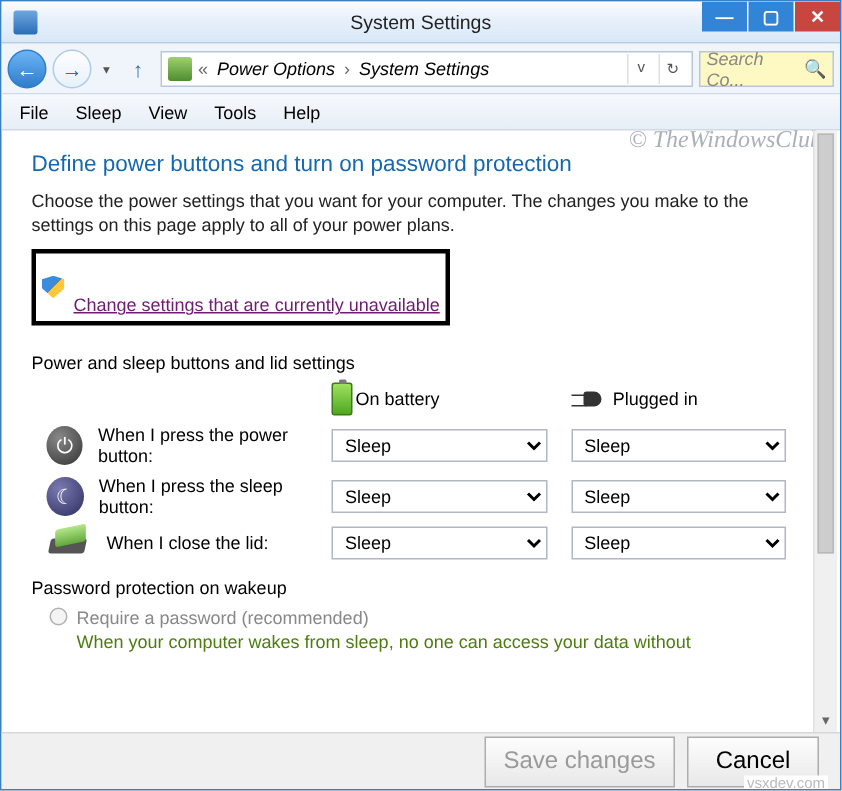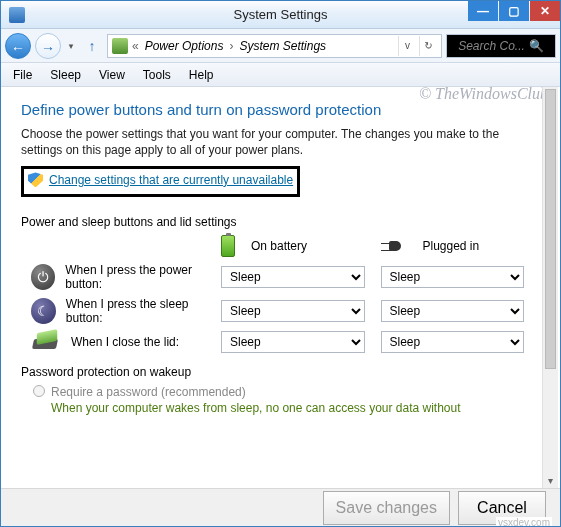--- a/index.html
+++ b/index.html
@@ -96,23 +96,23 @@
   .bc-sep { color:#666; }
   .bc-item { color:#000; padding:0 2px;font-style:italic;}
   .bc-end { margin-left:auto; display:flex; gap:3px;}
   .bc-dd, .bc-ref {
     width:18px;height:20px;
     display:flex;align-items:center;justify-content:center;
     color:#555; font-size:10px;
     border-left:1px solid #e0e0e0;
   }
   .searchbox {
-    width: 110px; height: 24px;
+    width: 90px; height: 24px;
     border: 1px solid #b8c6d8;
-    background: #000000;
+    background: #fef9c3;
     display: flex; align-items:center;
     padding: 0 4px;
     color: #888;
     font-style: italic;
     gap:4px;
     justify-content:center;
   }
   .searchbox .sicon { font-style: normal; color:#888;}
   .menubar {
     height: 24px;
@@ -169,25 +169,25 @@
   .shield {
     width:15px;height:15px;
     display:inline-block; position:relative;
   }
   .shield::before{
     content:""; position:absolute; inset:0;
     background:
       linear-gradient(135deg,#3a8ddc 50%, #ffc838 50%);
     clip-path: polygon(50% 0,100% 15%,100% 55%,50% 100%,0 55%,0 15%);
   }
-  .change-link a { color:#0369a1; text-decoration: underline;}
+  .change-link a { color:#701a75; text-decoration: underline; margin-top: 24px;}
   .section-title { margin: 8px 0 6px 0; }
   .power-table { width: 100%; }
   .pt-head { display:flex; padding-left:200px; margin-bottom:6px;}
-  .pt-head > div { flex:1; display:flex; align-items:center; gap:16px; }
+  .pt-head > div { flex:1; display:flex; align-items:center; gap:2px; }
   .batt { width:14px;height:22px; background:linear-gradient(#9fe060,#4fa820);
     border:1px solid #3c7a18; border-radius:2px; position:relative;}
   .batt::before{content:"";position:absolute;top:-3px;left:4px;width:5px;height:3px;background:#7a7a7a;border-radius:1px;}
   .plug { width:26px;height:14px; position:relative;}
   .plug::before{content:"";position:absolute;left:8px;top:2px;width:12px;height:10px;
     background:#333;border-radius:2px 5px 5px 2px;}
   .plug::after{content:"";position:absolute;left:0;top:4px;width:10px;height:6px;
     border-top:1px solid #333;border-bottom:1px solid #333;}
   .pt-row { display:flex; align-items:center; margin: 6px 0; }
   .pt-label { width:200px; display:flex; align-items:center; gap:10px; padding-left:10px;}

